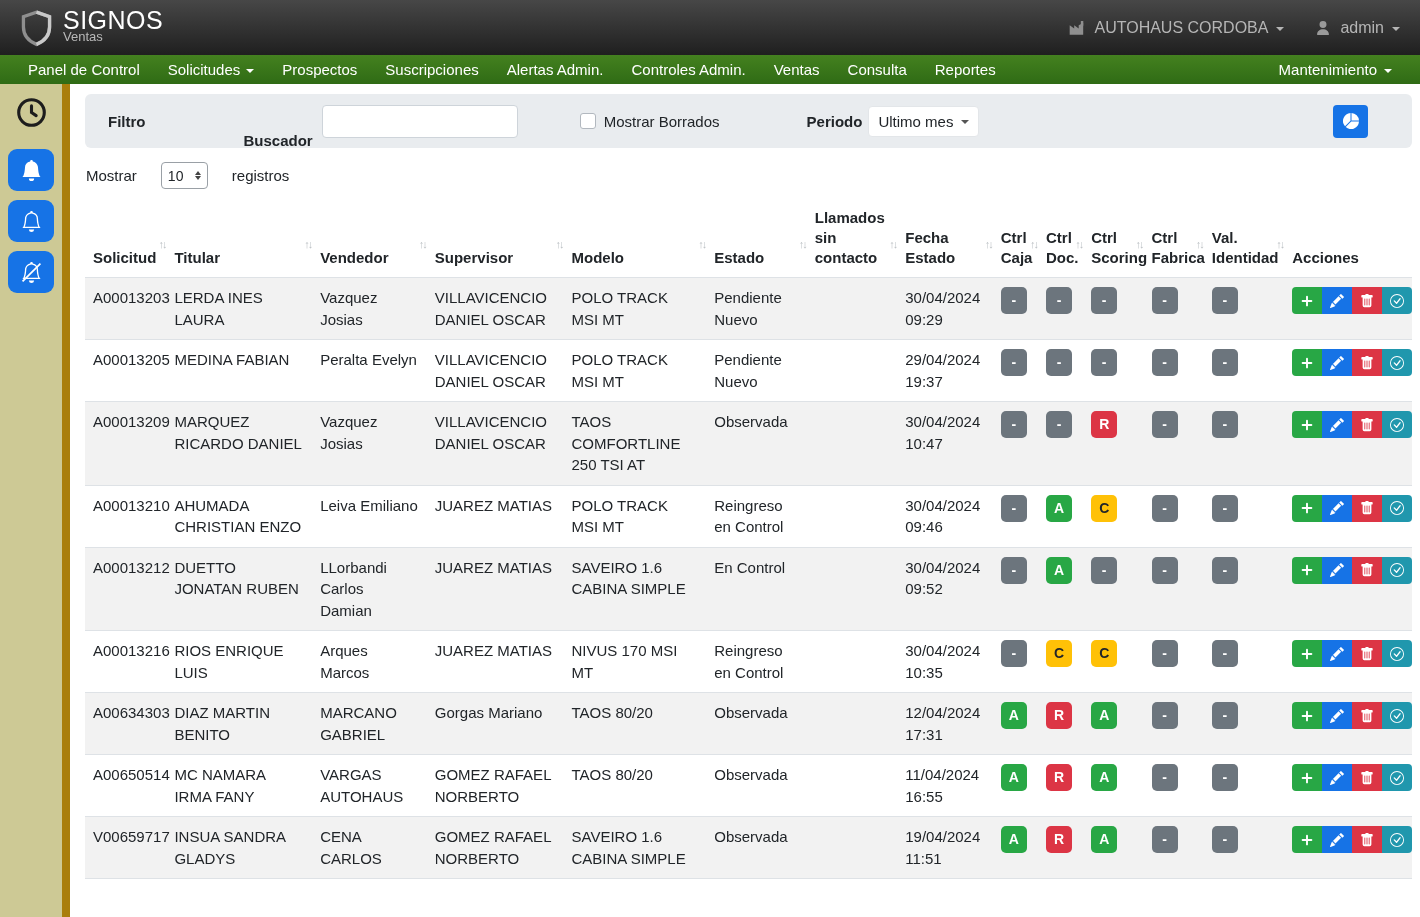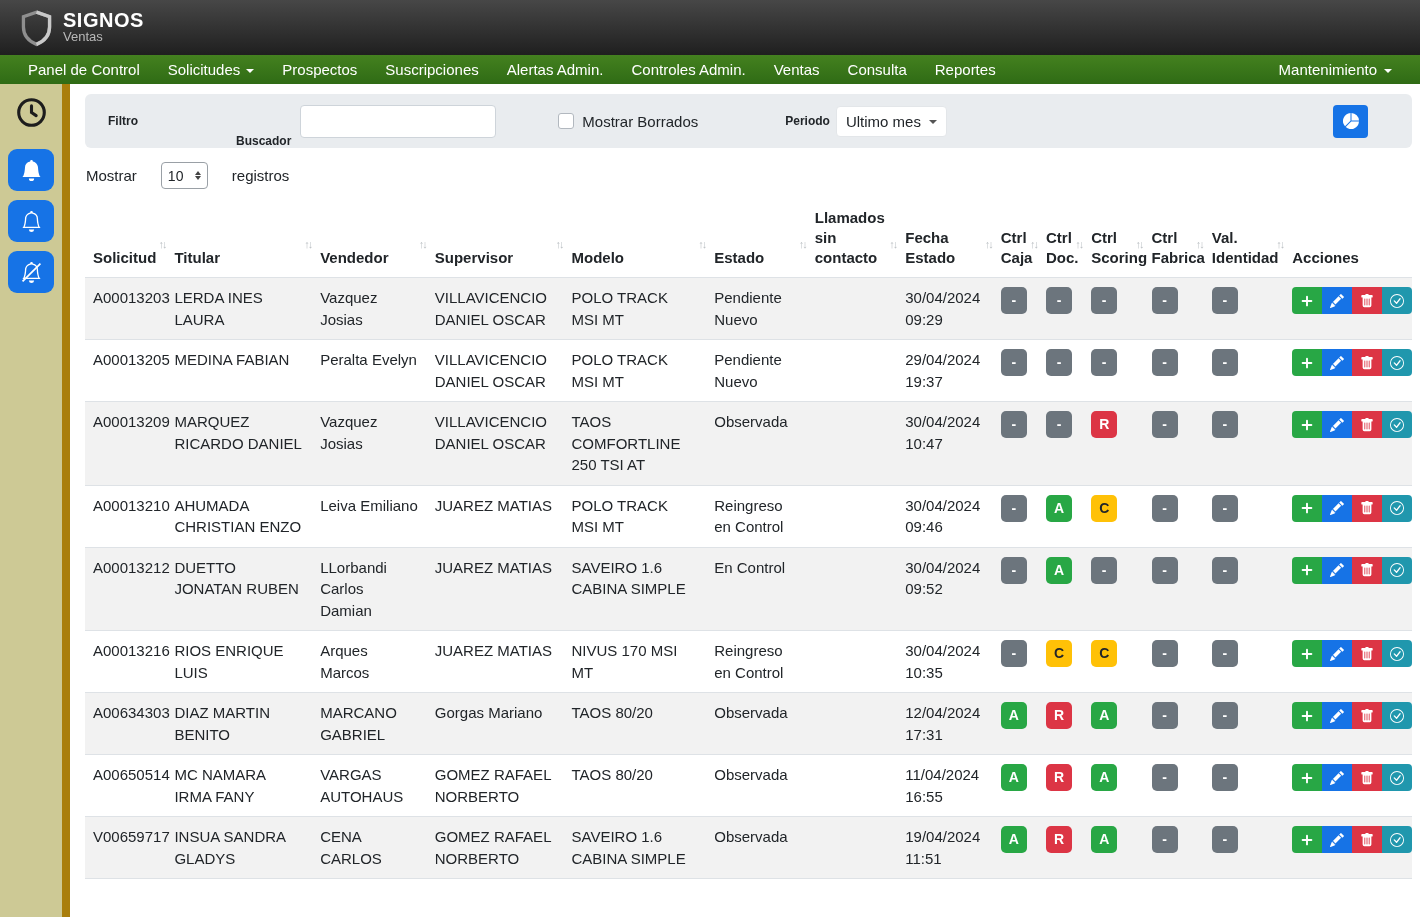--- a/index.html
+++ b/index.html
@@ -3,21 +3,21 @@
 <meta charset="utf-8">
 <style>
   * { box-sizing: border-box; }
   html,body { margin:0; padding:0; width:1420px; height:917px; background:#fff;
     font-family:"Liberation Sans", sans-serif; color:#212529; overflow:hidden; }
 
   
   .topbar { height:55px; background:linear-gradient(#474747,#1f1f1f);
     display:flex; align-items:center; justify-content:space-between; padding:0 20px; }
   .brand { display:flex; align-items:center; gap:10px; cursor:pointer; }
-  .brand-name { color:#fff; font-weight:bold; font-size:20px; letter-spacing:.5px; line-height:19px; }
+  .brand-name { color:#fff; font-weight:normal; font-size:25px; letter-spacing:.5px; line-height:19px; }
   .brand-sub  { color:#b9b9b9; font-size:13px; line-height:14px; }
   .topbar-right { display:flex; align-items:center; gap:30px; }
   .tb-group { display:flex; align-items:center; gap:8px; color:#b5b5b5; font-size:16px; cursor:pointer; }
   .caret { width:0; height:0; border-left:4px solid transparent; border-right:4px solid transparent;
     border-top:4.5px solid currentColor; display:inline-block; margin-top:2px; }
 
   
   .navbar { height:29px; background:linear-gradient(var(--nav-green-top),var(--nav-green-bottom));
     display:flex; align-items:center; justify-content:space-between; padding:0 14px; }
   .nav-items { display:flex; list-style:none; margin:0; padding:0; }
@@ -31,21 +31,21 @@
   .clock-wrap { margin-bottom:21px; cursor:pointer; display:flex; }
   .side-btn { width:46px; height:42px; border-radius:9px; border:none; background:var(--primary-blue);
     display:flex; align-items:center; justify-content:center; margin-bottom:9px; cursor:pointer; }
   .side-btn svg { width:21px; height:21px; }
 
   
   .main { position:absolute; left:70px; top:84px; right:0; bottom:0; padding:10px 8px 0 15px; background:#fff; }
   .page-title { font-size:22px; font-weight:500; margin:9px 0 13px 0; color:#212529; }
 
   .filterbar { background:#e9ecef; border-radius:6px; height:54px; display:flex; align-items:center; padding:0 14px; }
-  .f-bold { font-weight:bold; font-size:12px; }
+  .f-bold { font-weight:bold; font-size:15px; }
   .lbl-filtro { margin-left:9px; }
   .lbl-buscador { margin-left:98px;margin-top:39px; }
   .search-input { margin-left:9px; width:196px; height:33px; border:1px solid #ced4da; border-radius:4px;
     padding:0 9px; font-size:15px; font-family:inherit; background:#fff; outline:none; }
   .chk-group { margin-left:62px; display:flex; align-items:center; gap:8px; cursor:pointer; }
   .chk { width:16px; height:16px; appearance:none; border:1px solid #b2b8bf; border-radius:3px; background:#fff; margin:0; cursor:pointer; }
   .chk-label { font-size:15px; }
   .lbl-periodo { margin-left:87px; }
   .period-select { margin-left:6px; background:#fff; border:1px solid #e3e6e9; border-radius:4px; height:31px;
     display:flex; align-items:center; gap:8px; padding:0 9px; font-size:15px; cursor:pointer; }
@@ -84,20 +84,37 @@
 
 <header class="topbar">
   <div class="brand">
     <svg width="33" height="38" viewBox="0 0 24 26">
       <path d="M12 1.5l9.5 3.2v7.6c0 6.2-4.1 10.4-9.5 12.6C6.6 22.7 2.5 18.5 2.5 12.3V4.7L12 1.5z" fill="none" stroke="#8f8f8f" stroke-width="2.4"></path>
       <path d="M12 1.5l9.5 3.2v7.6c0 6.2-4.1 10.4-9.5 12.6" fill="none" stroke="#c9c9c9" stroke-width="2.4"></path>
     </svg>
     <div>
       <div class="brand-name">SIGNOS</div>
       <div class="brand-sub">Ventas</div>
+    </div>
+  </div>
+  <div class="topbar-right">
+    <div class="tb-group">
+      <svg width="18" height="18" viewBox="0 0 16 16">
+        <path d="M1.5 14V5.5l4 2.9V5.5l4 2.9V5.5l4-2v10.5h-12z" fill="#8f8f8f"></path>
+        <rect x="11.4" y="1.8" width="2.2" height="4.2" fill="#8f8f8f"></rect>
+      </svg>
+      <span>AUTOHAUS CORDOBA</span>
+      <span class="caret"></span>
+    </div>
+    <div class="tb-group">
+      <svg width="18" height="18" viewBox="0 0 16 16">
+        <path d="M8 8a3.1 3.1 0 1 0 0-6.2A3.1 3.1 0 0 0 8 8zm0 1.2c-2.9 0-5.2 1.9-5.2 4.2v.9h10.4v-.9c0-2.3-2.3-4.2-5.2-4.2z" fill="#9a9a9a"></path>
+      </svg>
+      <span>admin</span>
+      <span class="caret"></span>
     </div>
   </div>
 </header>
 
 <nav class="navbar">
   <ul class="nav-items" id="nav-items">
       <li>
         <span>Panel de Control</span>
       </li>
       <li>

